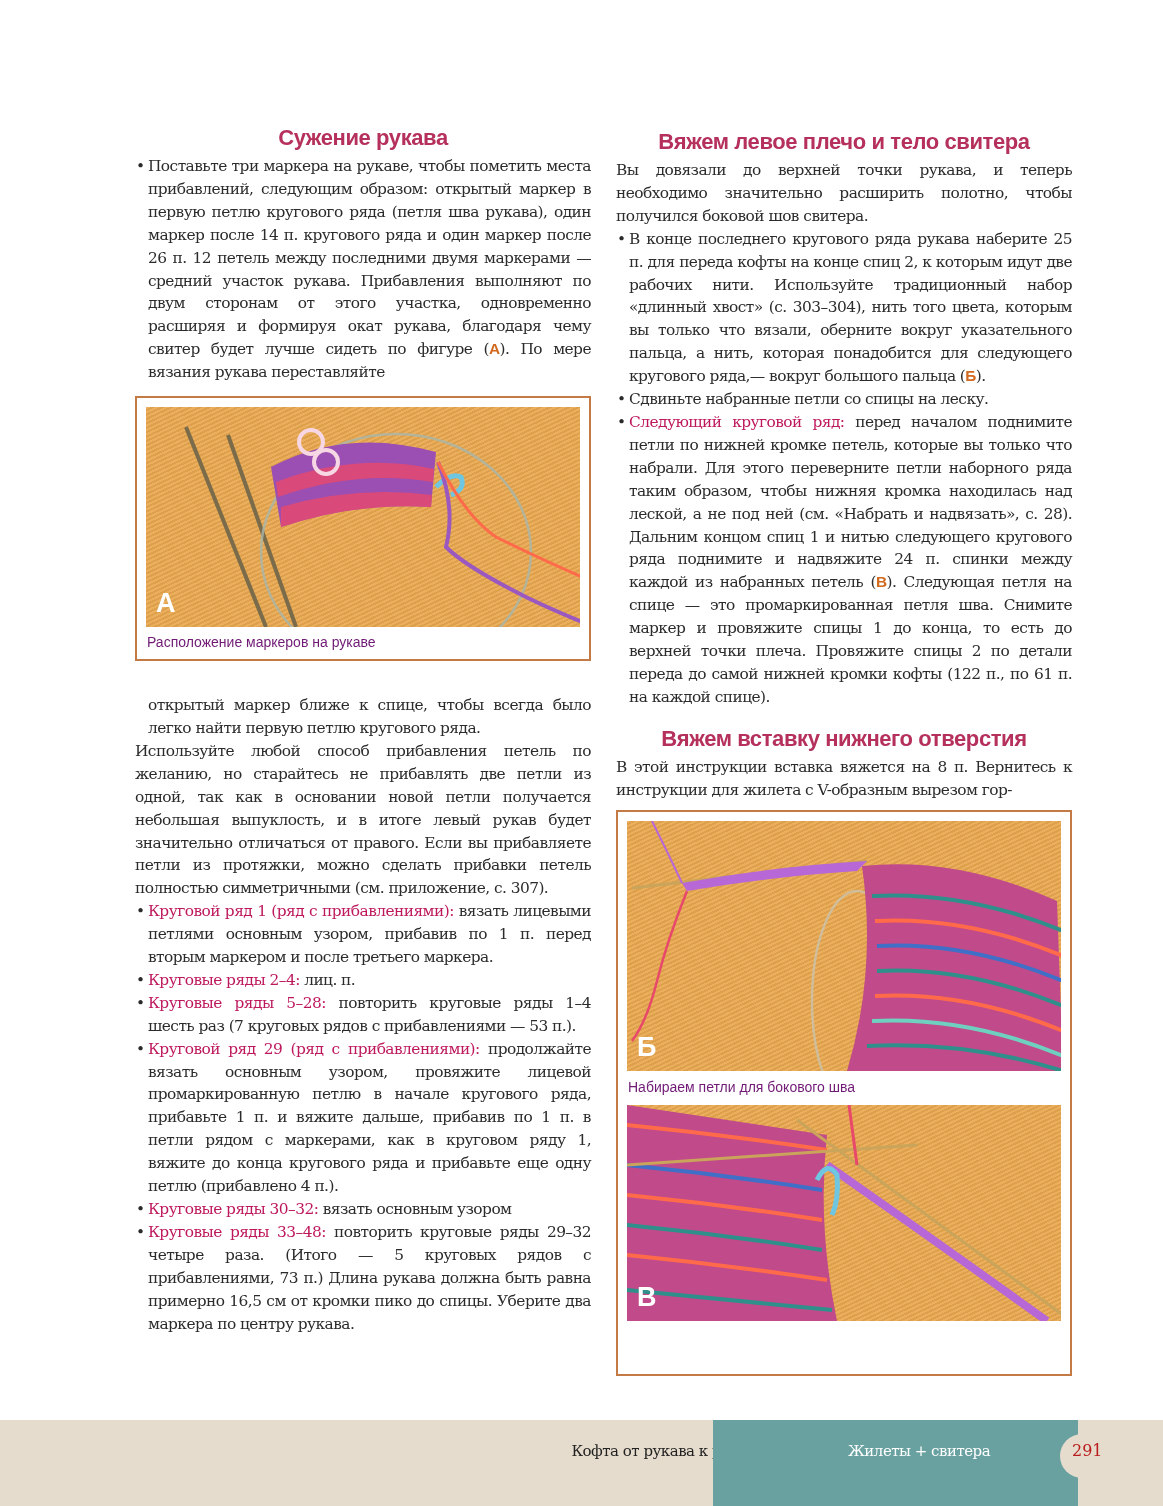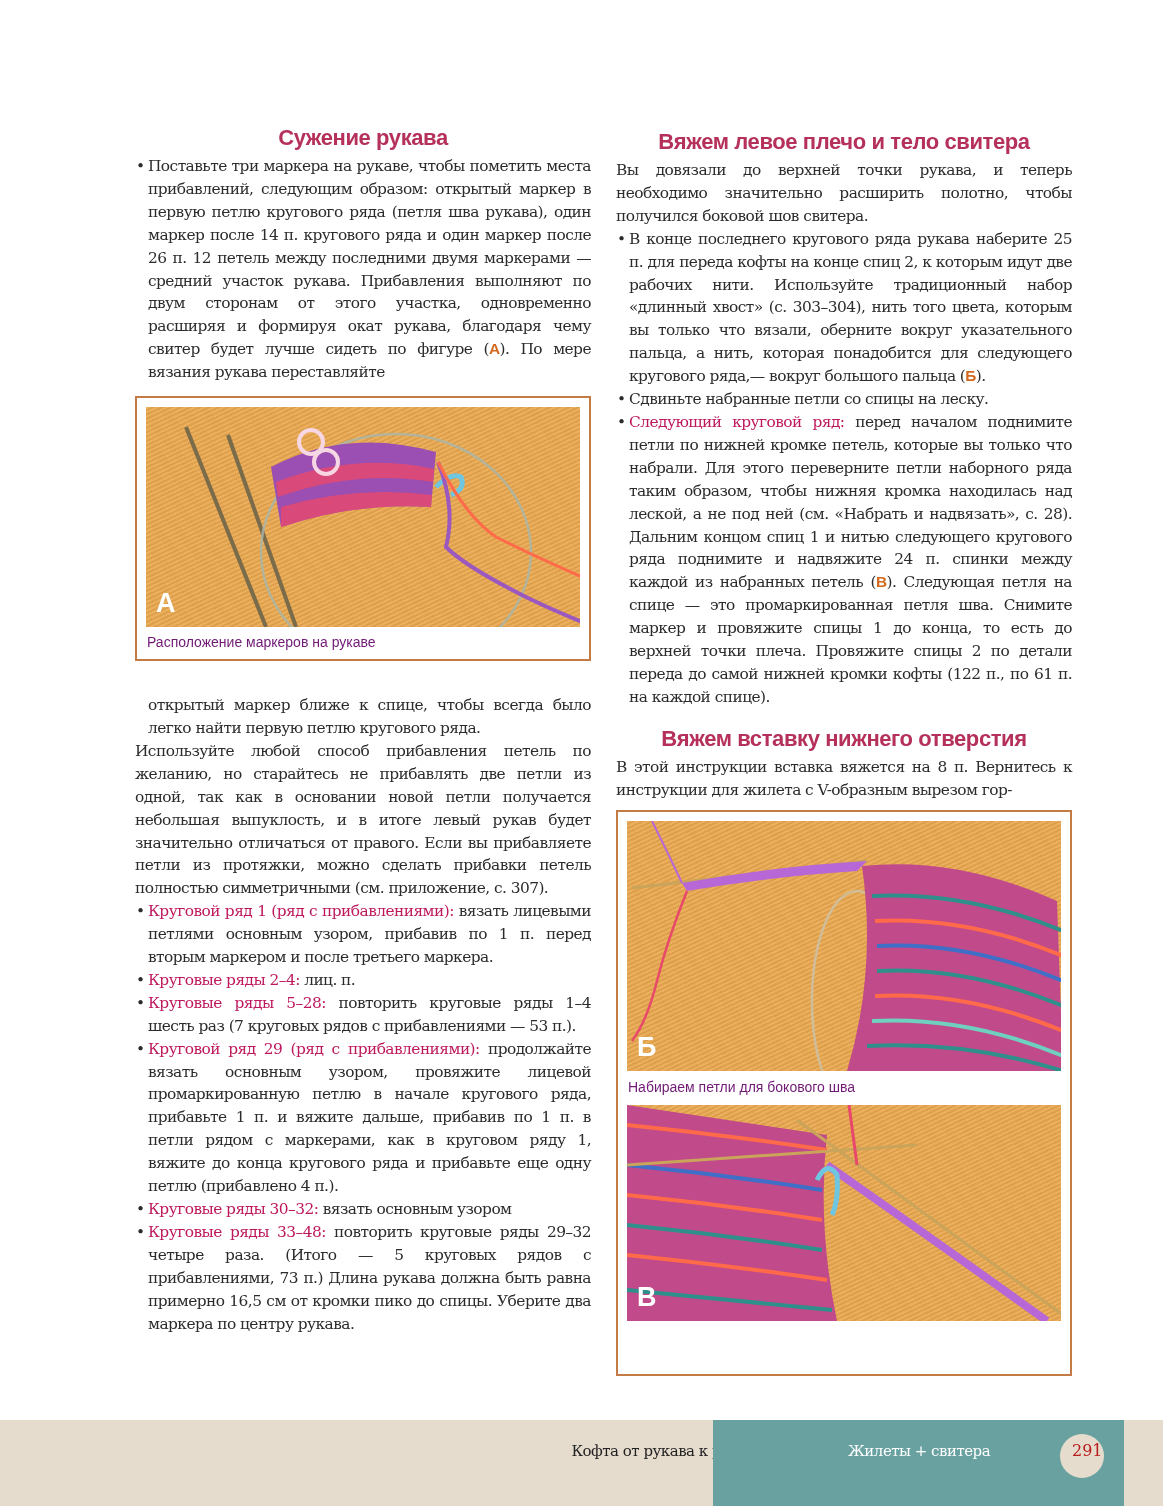--- a/index.html
+++ b/index.html
@@ -19,21 +19,21 @@
   .ref { font-family:"Liberation Sans", sans-serif; font-weight:bold; color:#d2691e; }
   .figure { border:2px solid #c47a45; padding:9px 9px 4px 9px; background:#fff; box-sizing:border-box; }
   .photo { position:relative; width:100%; overflow:hidden; background:#e9a84f; }
   .photo::before { content:""; position:absolute; inset:0;
      background:repeating-linear-gradient(155deg, rgba(255,255,255,0.08) 0 2px, rgba(0,0,0,0.05) 2px 4px); }
   .photo .letter { position:absolute; left:10px; bottom:8px; font-family:"Liberation Sans", sans-serif; font-weight:bold;
      color:#fff; font-size:27px; }
   .caption { font-family:"Liberation Sans", sans-serif; font-size:14px; line-height:20px; color:#701a75; padding:5px 0 1px 1px; }
   .footer { position:absolute; left:0; top:1420px; width:1163px; height:86px; background:#e6dccd; }
   .footer-book { position:absolute; right:400px; top:22px; font-family:"DejaVu Serif", serif; font-size:15px; color:#222; letter-spacing:-0.5px; }
-  .footer-section { position:absolute; left:713px; top:0; width:365px; height:86px; background:#69a1a0;padding-left:46px; }
+  .footer-section { position:absolute; left:713px; top:0; width:365px; height:86px; background:#69a1a0; }
   .footer-section span { position:absolute; left:135px; top:22px; color:#fff; font-size:15px; font-family:"DejaVu Serif", serif; letter-spacing:-0.5px;}
   .page-num-bg { position:absolute; left:1060px; top:14px; width:44px; height:44px; border-radius:50%; background:#e6dccd; }
   .page-num { position:absolute; left:1072px; top:21px; font-size:16px; color:#b91c1c; font-family:"DejaVu Serif", serif; }
   svg { display:block; }
 </style>
 </head>
 <body>
 
 <div class="col col-left">
   <h2>Сужение рукава</h2>

